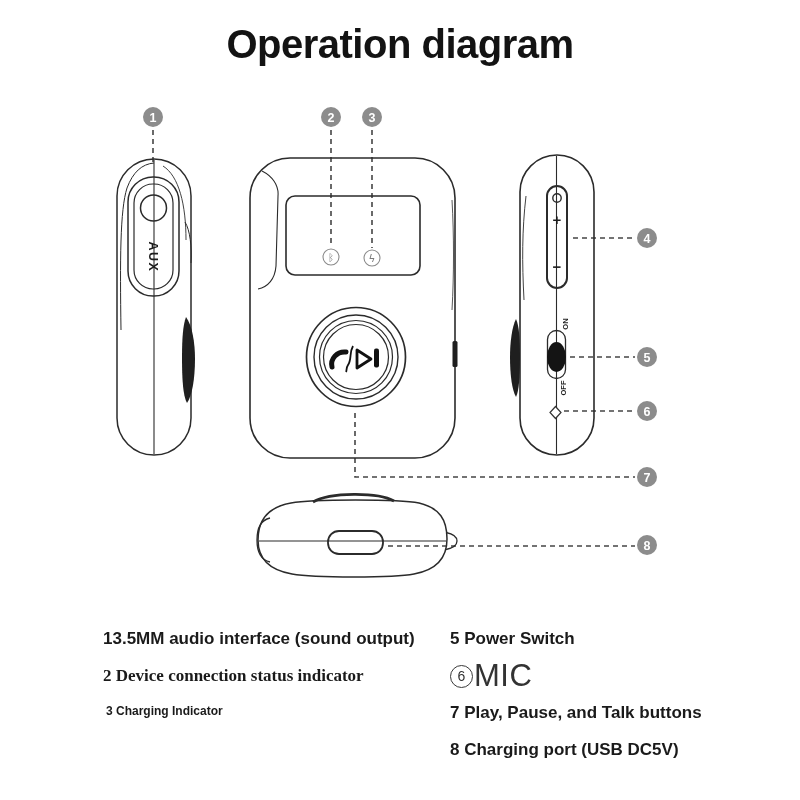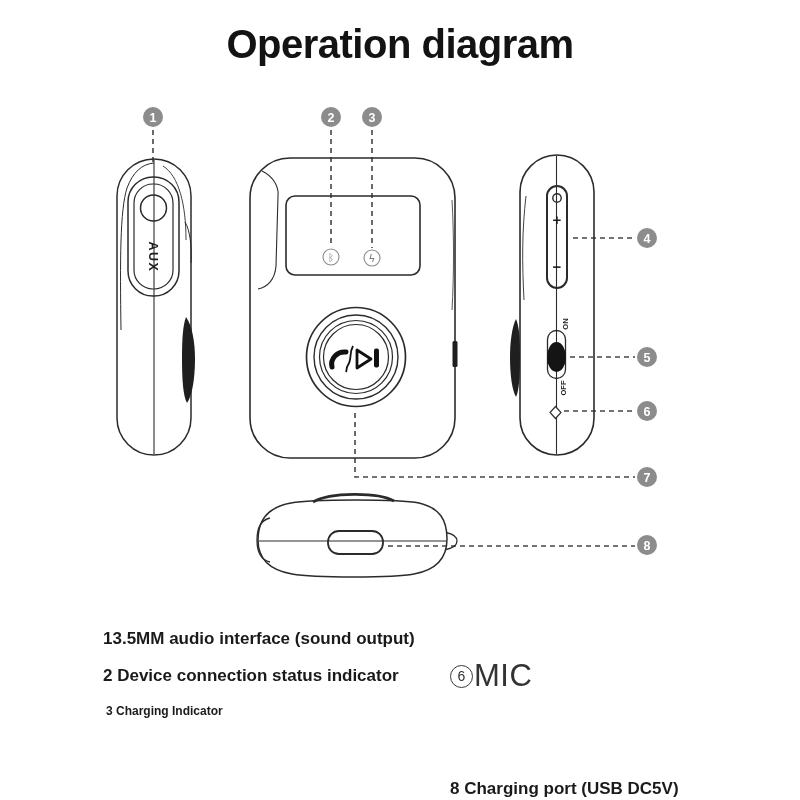--- a/index.html
+++ b/index.html
@@ -138,22 +138,24 @@
         <text class="callout-num" x="647" y="477" dy="0.37em">7</text>
       </g>
       <g>
         <circle class="callout-circle" cx="647" cy="545" r="10"></circle>
         <text class="callout-num" x="647" y="545" dy="0.37em">8</text>
       </g>
     </g>
   </svg>
 
   <div class="legend-item fs17" style="left:103px;top:628px;width:330px;">13.5MM audio interface (sound output)</div>
-  <div class="legend-item fs17" style="left:103px;top:665px;width:330px;">2 Device connection status indicator</div>
+  <div class="legend-item fs17" style="left:103px;top:665px;width:330px;font-family:Liberation Serif, serif;">2 Device connection status indicator</div>
   <div class="legend-item fs15" style="left:106px;top:704px;width:330px;">3 Charging Indicator</div>
 
+  <div class="legend-item fs17" style="left:450px;top:628px;width:320px;">5 Power Switch</div>
   <div class="mic-row" style="left:450px;top:658px;">
     <span class="mic-circle">6</span>
     <span class="mic-label">MIC</span>
   </div>
-  <div class="legend-item fs17" style="left:450px;top:778px;width:320px;">8 Charging port (USB DC5V)</div>
+  <div class="legend-item fs17" style="left:450px;top:702px;width:320px;">7 Play, Pause, and Talk buttons</div>
+  <div class="legend-item fs17" style="left:450px;top:739px;width:320px;">8 Charging port (USB DC5V)</div>
 
 </div>
 
 </body></html>

